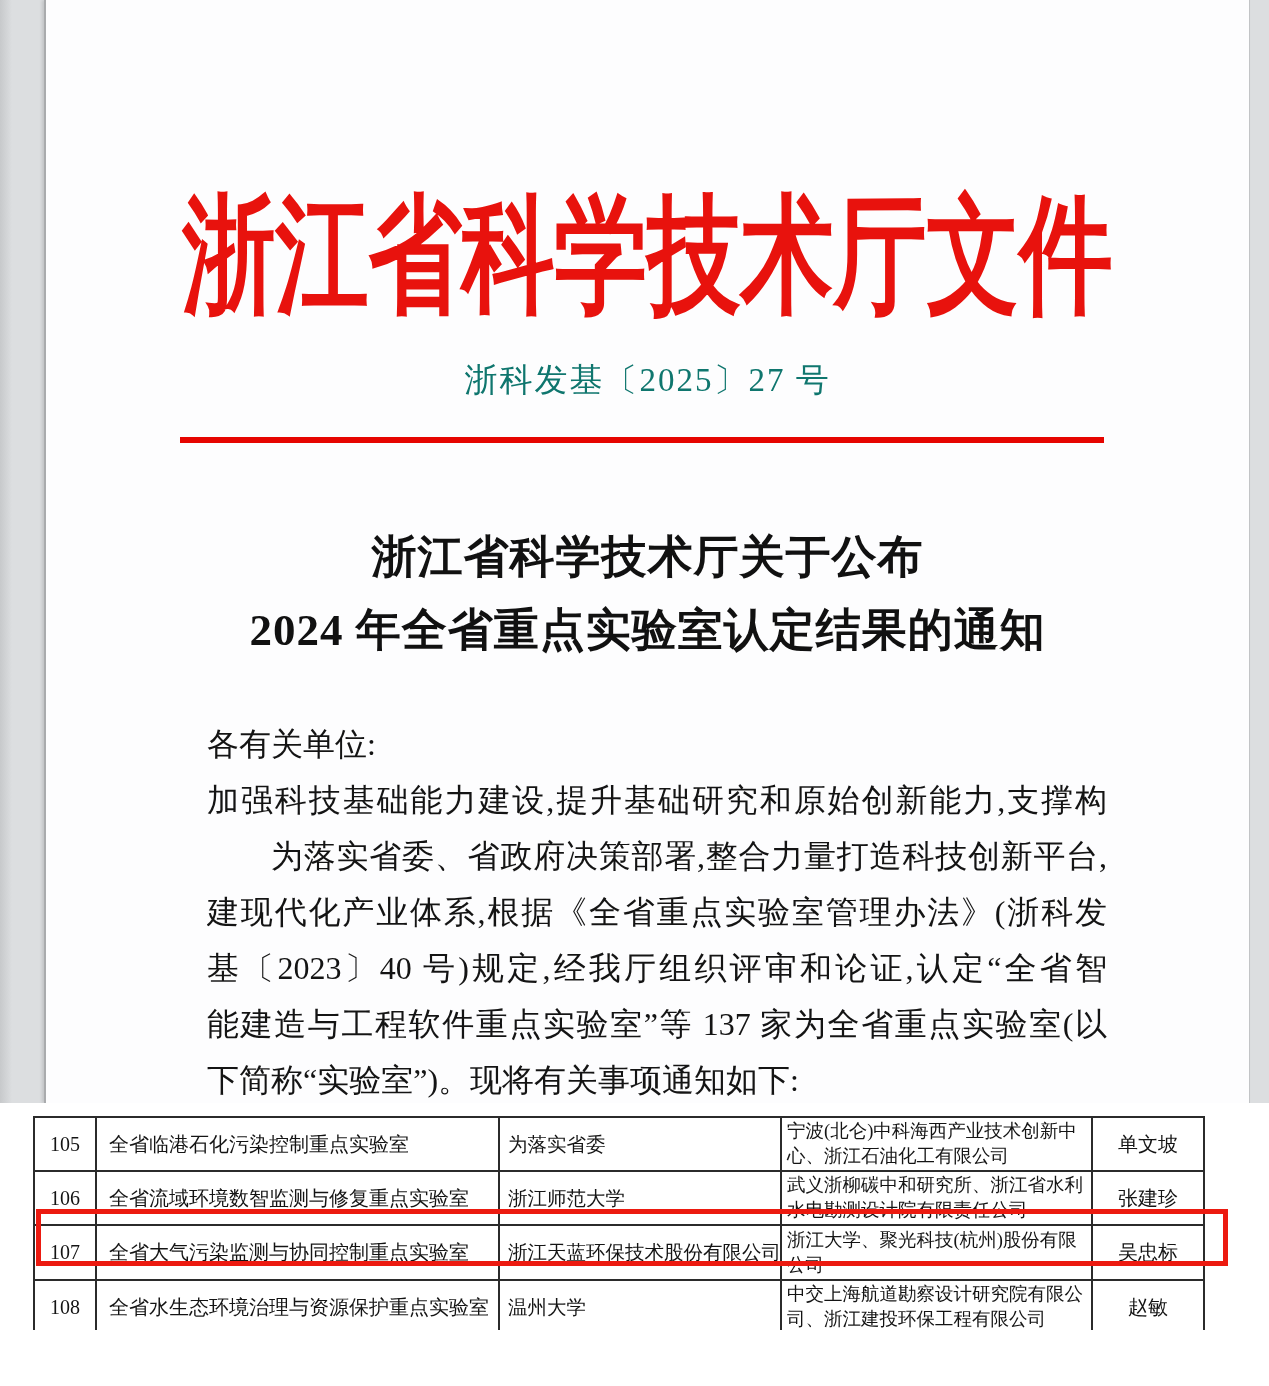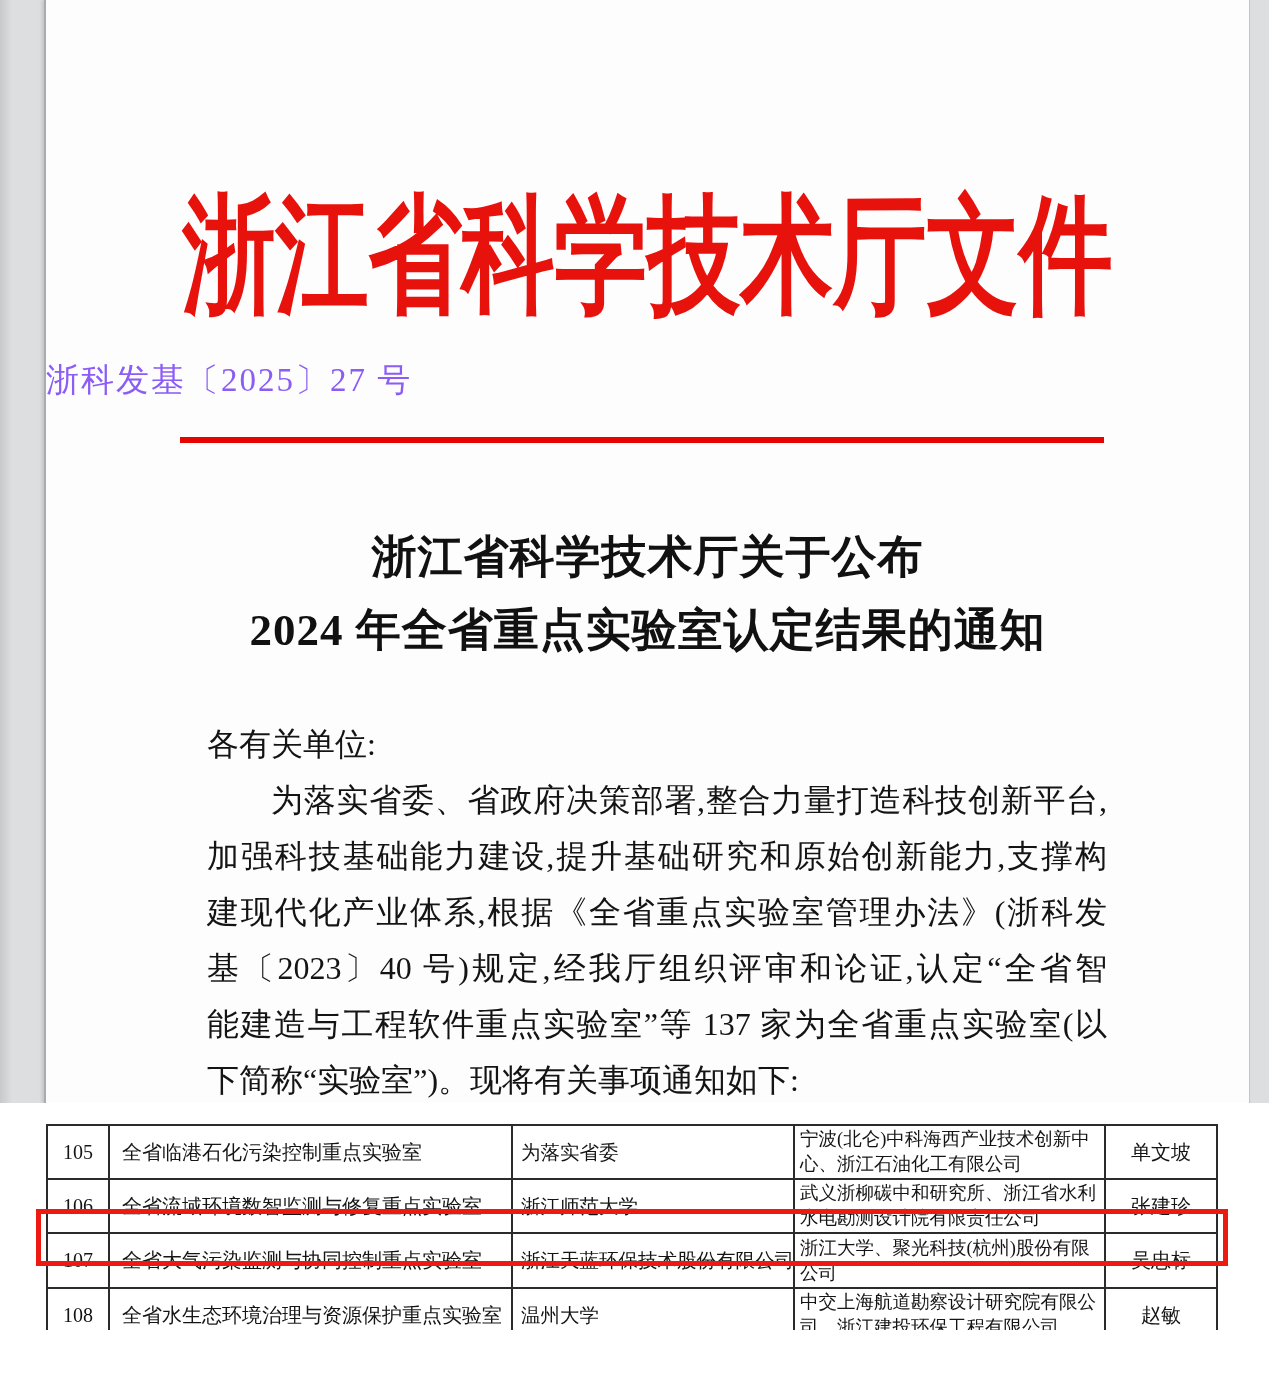--- a/index.html
+++ b/index.html
@@ -11,39 +11,39 @@
   .upper-bg { position:absolute; left:0; top:0; width:1269px; height:1103px; background:#dcdee0; }
   .upper-bg .darkedge { position:absolute; left:0; top:0; width:12px; height:100%;
       background:linear-gradient(90deg,#c7c9cb,#dcdee0); }
   .sheet { position:absolute; left:44px; top:0; width:1206px; height:1103px;
       background:#fdfdfe; border-left:2px solid #a9abad; border-right:1px solid #c2c4c6;
       box-shadow:-2px 0 3px rgba(0,0,0,.12); }
 
   .letter-title { position:absolute; top:169px; left:0; width:100%; text-align:center;
       font-size:93px; font-weight:900; color:#e8120d; white-space:nowrap;
       transform:scaleY(1.38); transform-origin:center top; }
-  .doc-number { position:absolute; top:358px; left:0; width:100%; text-align:left;
-      font-size:33px; letter-spacing:2px; color:#8b5cf6; }
+  .doc-number { position:absolute; top:358px; left:0; width:100%; text-align:center;
+      font-size:33px; letter-spacing:2px; color:#0f766e; }
   .red-rule { position:absolute; top:437px; left:134px; width:924px; height:6px; background:#e60400; }
 
   .notice-title { position:absolute; top:521px; left:0; width:100%; text-align:center;
       font-weight:700; font-size:45px; line-height:73px; color:#111; letter-spacing:1px; }
 
   .body-block { position:absolute; top:716px; left:161px; width:900px; font-size:32px; color:#141414; }
   .body-line { height:56px; line-height:56px; white-space:nowrap; }
   .body-line.just { text-align:justify; text-align-last:justify; white-space:normal;
       overflow:hidden; height:56px; }
   .body-line.indent { padding-left:64px; }
   .body-line.lastline { text-align:center; text-align-last:left; }
 
   
   .lower-bg { position:absolute; left:0; top:1103px; width:1269px; height:283px; background:#ffffff; }
 
-  table.lab-table { position:absolute; left:46px; top:1116px; border-collapse:collapse;
-      table-layout:fixed; width:1170px; background:#fff;margin-top:8px; }
+  table.lab-table { position:absolute; left:33px; top:1116px; border-collapse:collapse;
+      table-layout:fixed; width:1170px; background:#fff; }
   table.lab-table td { border:2px solid #2b2b2b; vertical-align:middle; color:#141414; }
   table.lab-table tr:nth-child(1){ height:51px; }
   table.lab-table tr:nth-child(2){ height:44px; }
   table.lab-table tr:nth-child(3){ height:55px; }
   table.lab-table tr:nth-child(4){ height:46px; }
   td.c-no { text-align:center; font-size:20px; }
   td.c-lab { padding-left:12px; font-size:20px; white-space:nowrap;border-radius:19px; }
   td.c-unit { padding-left:8px; font-size:19.5px; white-space:nowrap; }
   td.c-partners { padding:1px 5px; font-size:18.5px; line-height:25px; }
   td.c-director { text-align:center; font-size:20px; }
@@ -69,22 +69,22 @@
 
       <div class="red-rule"></div>
 
       <div class="notice-title">
         <div>浙江省科学技术厅关于公布</div>
         <div>2024 年全省重点实验室认定结果的通知</div>
       </div>
 
       <div class="body-block">
         <div class="body-line">各有关单位:</div>
+        <div class="body-line just">加强科技基础能力建设,提升基础研究和原始创新能力,支撑构</div>
         <div class="body-line just indent">为落实省委、省政府决策部署,整合力量打造科技创新平台,</div>
-        <div class="body-line just">加强科技基础能力建设,提升基础研究和原始创新能力,支撑构</div>
         <div class="body-line just">建现代化产业体系,根据《全省重点实验室管理办法》(浙科发</div>
         <div class="body-line just">基〔2023〕40 号)规定,经我厅组织评审和论证,认定“全省智</div>
         <div class="body-line just">能建造与工程软件重点实验室”等 137 家为全省重点实验室(以</div>
         <div class="body-line just lastline">下简称“实验室”)。现将有关事项通知如下:</div>
       </div>
 
     </div>
   </div>
 
   <div class="lower-bg"></div>

